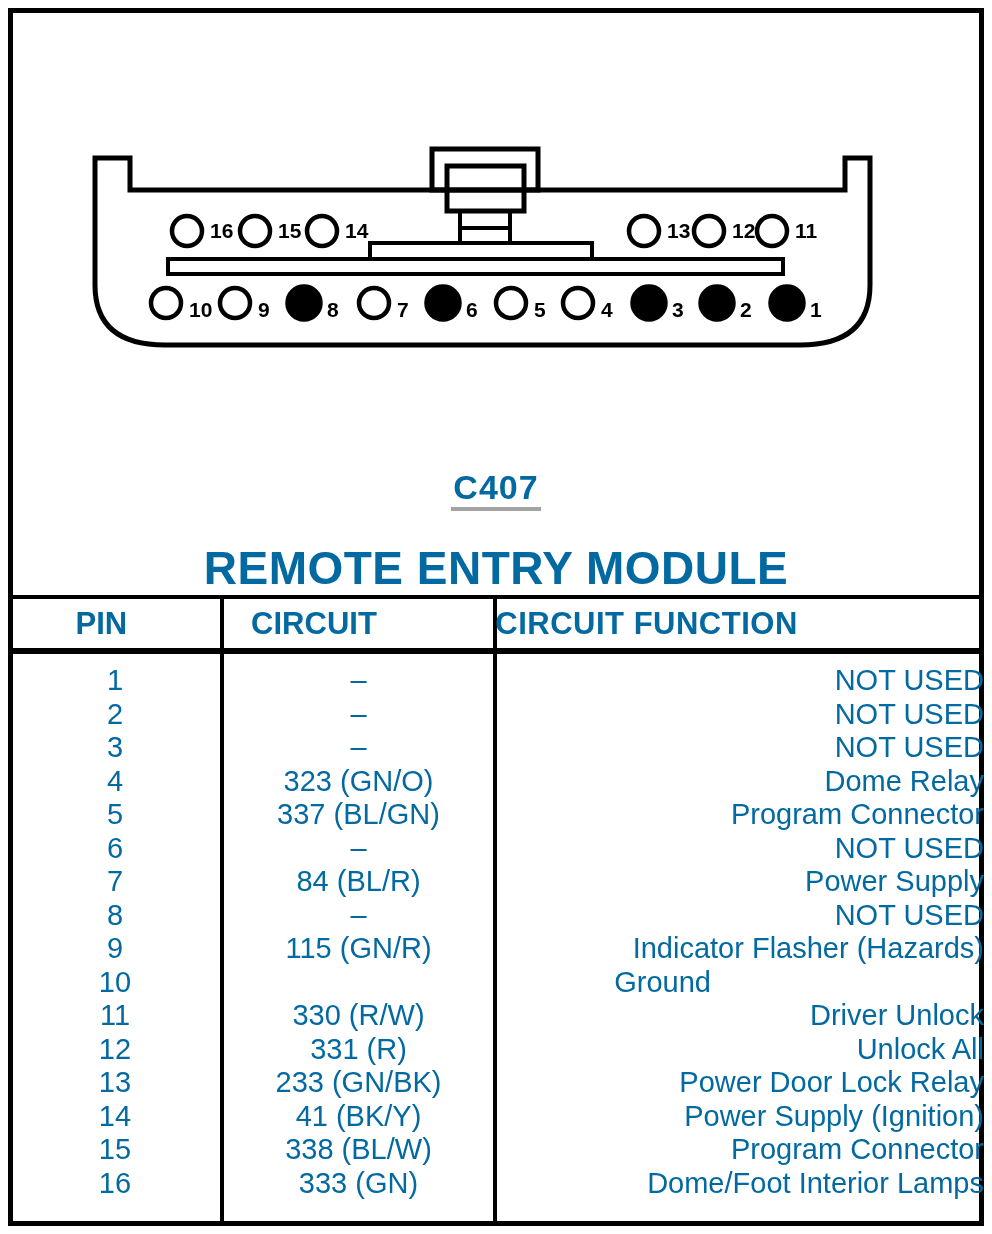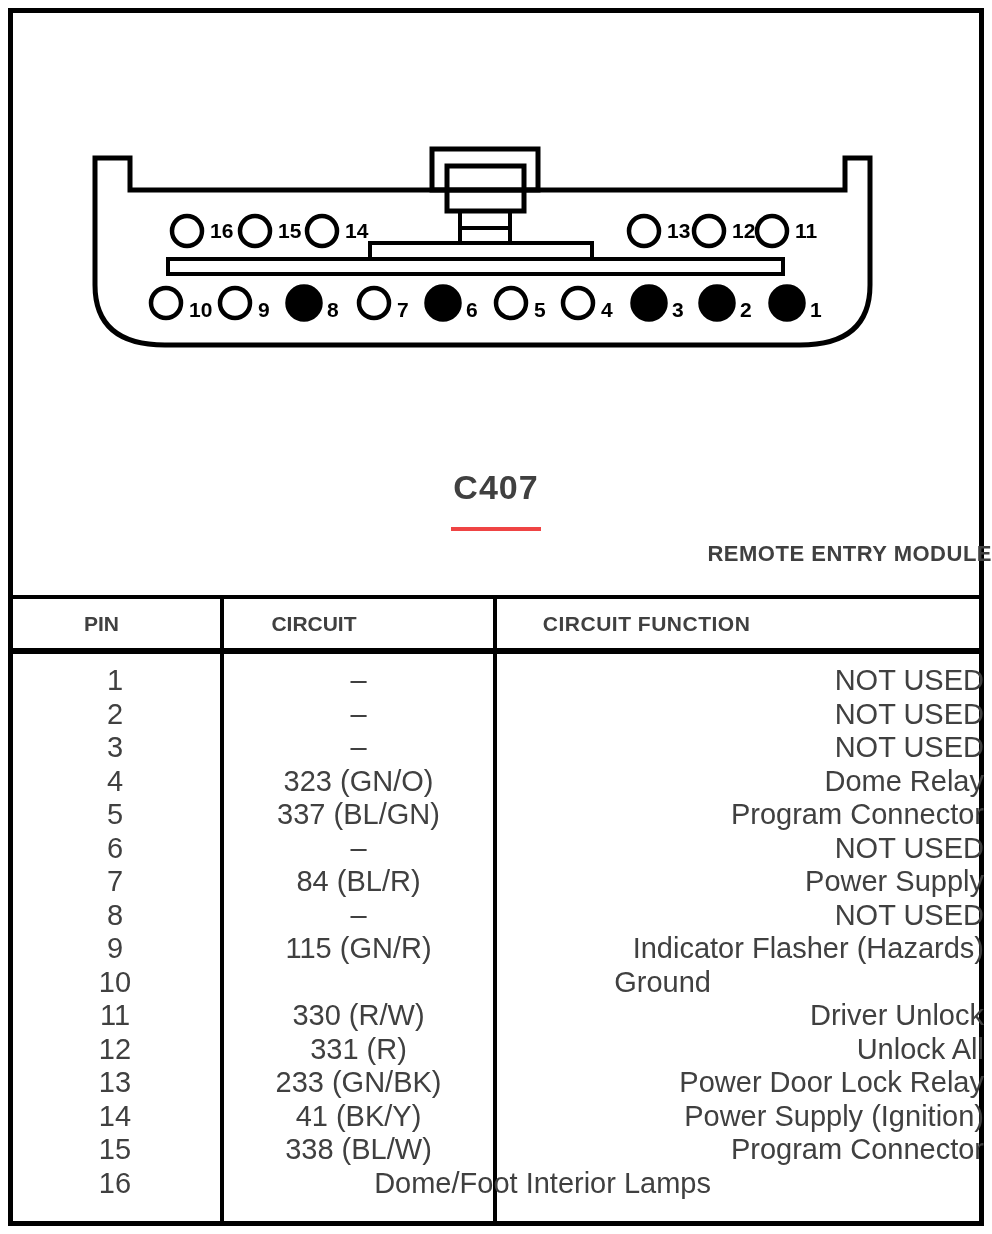--- a/index.html
+++ b/index.html
@@ -1,55 +1,55 @@
 <!DOCTYPE html>
 <html><head>
 <meta charset="utf-8">
 <style>
   html,body{margin:0;padding:0;background:#ffffff;}
   .page{
     position:relative;
     width:992px;height:1234px;
     background:#ffffff;
     font-family:"Liberation Sans", sans-serif;
-    color:#404040;
+    color:#0369a1;
     overflow:hidden;
   }
   
   .frame{
     position:absolute;left:8px;top:8px;width:976px;height:1218px;
     border:5px solid #000;box-sizing:border-box;pointer-events:none;
   }
   
   #connector-svg{position:absolute;left:0;top:0;width:992px;height:430px;}
 
   
   .c407{
     position:absolute;left:0;top:468px;width:100%;
     text-align:center;font-size:34px;font-weight:bold;letter-spacing:1px;
   }
-  .c407 .u{display:inline-block;border-bottom:4px solid #ef4444;padding:0 2px 20px 2px;}
+  .c407 .u{display:inline-block;border-bottom:4px solid #a3a3a3;padding:0 2px 0 2px;}
   .module-title{
     position:absolute;left:0;top:541px;width:100%;
-    text-align:right;font-size:22px;font-weight:bold;letter-spacing:0.5px;
+    text-align:center;font-size:46px;font-weight:bold;letter-spacing:0.5px;
   }
 
   
   .hline{position:absolute;background:#000;}
   .line-table-top{left:8px;top:595px;width:976px;height:4px;}
   .line-header-bottom{left:8px;top:648px;width:976px;height:6px;}
   .vline{position:absolute;background:#000;width:4px;top:595px;height:626px;}
   .vline-1{left:220px;}
   .vline-2{left:493px;}
 
   
   .thead{
     position:absolute;left:8px;top:599px;width:852px;height:49px;
     display:flex;align-items:center;
-    font-size:21px;font-weight:bold;
+    font-size:31px;font-weight:bold;
   }
   .thead .c1{width:214px;text-align:center;}
   .thead .c2{width:273px;text-align:center;}
   .thead .c3{width:489px;text-align:center;letter-spacing:0.5px;}
 
   
   .tbody{
     position:absolute;left:8px;top:664px;width:976px;
     font-size:29px;line-height:33.5px;
   }
@@ -204,17 +204,18 @@
         <span class="c2">41 (BK/Y)</span>
         <span class="c3">Power Supply (Ignition)</span>
       </div>
       <div class="trow">
         <span class="c1">15</span>
         <span class="c2">338 (BL/W)</span>
         <span class="c3">Program Connector</span>
       </div>
       <div class="trow">
         <span class="c1">16</span>
+        <span class="c2">333 (GN)</span>
         <span class="c3">Dome/Foot Interior Lamps</span>
       </div>
     </div>
 
 </div>
 
 </body></html>

